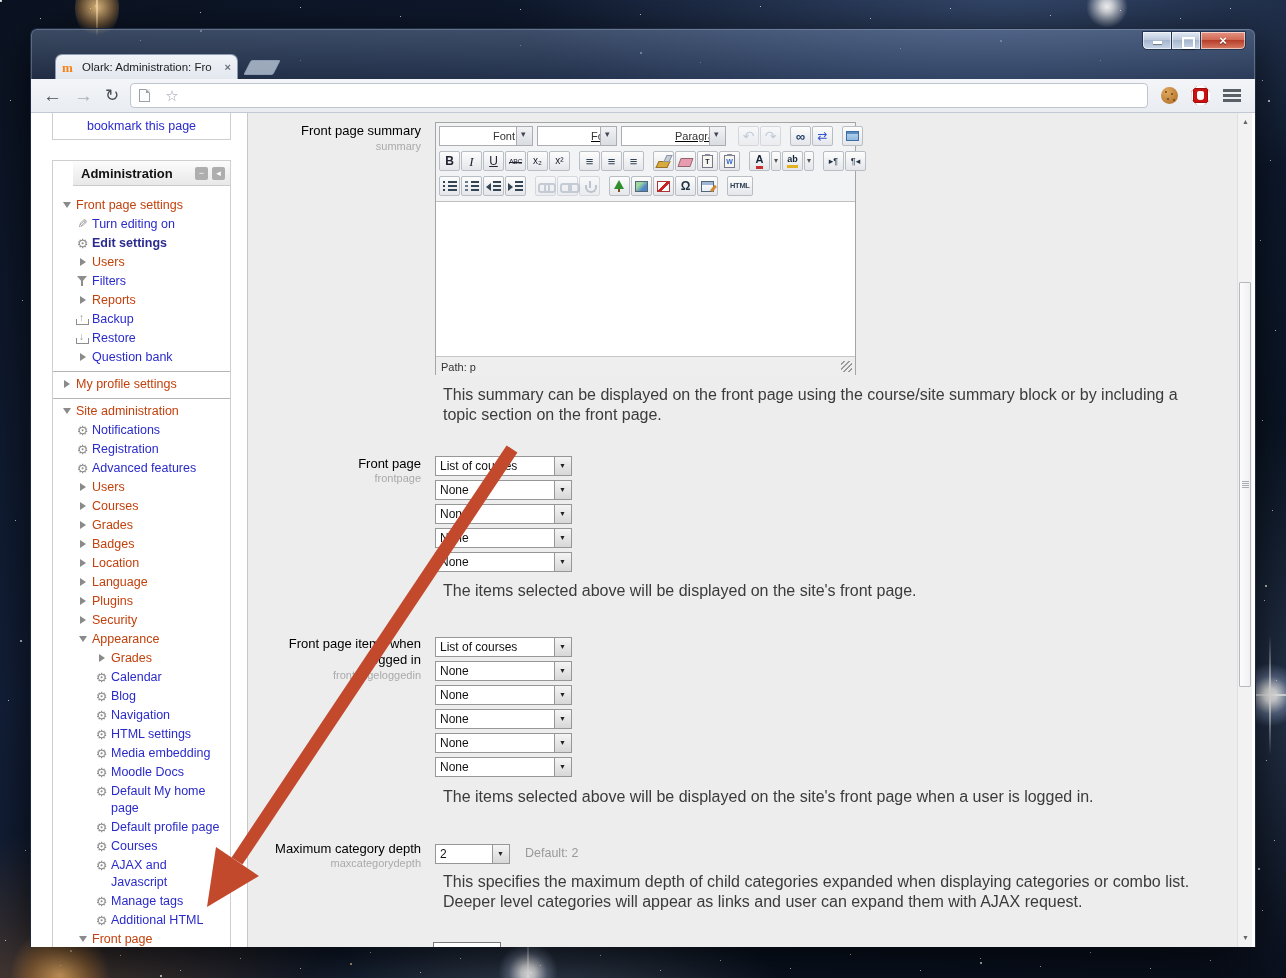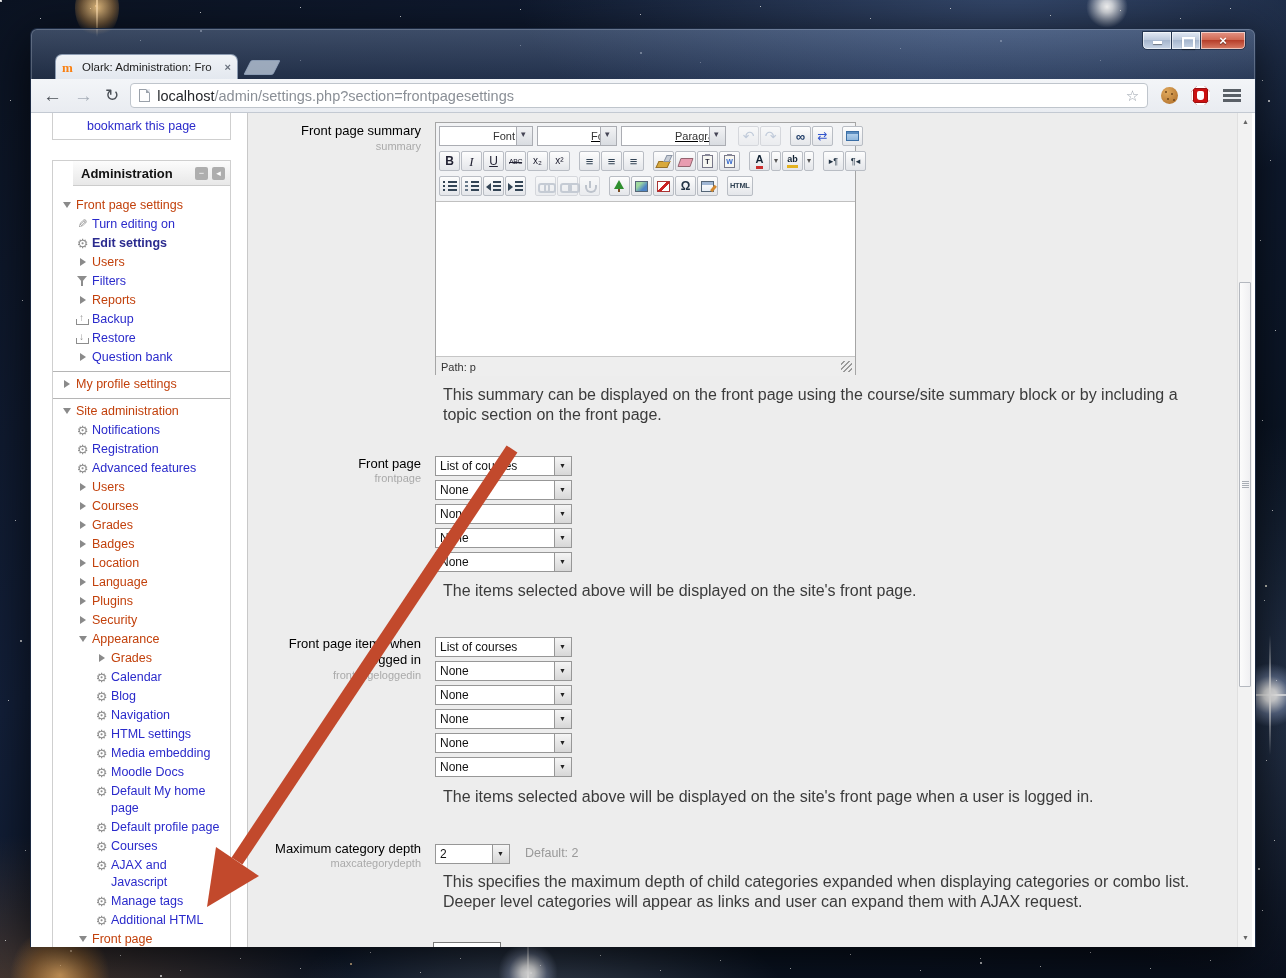--- a/index.html
+++ b/index.html
@@ -253,21 +253,20 @@
     </div>
     <div class="newtab" data-name="new-tab-button"></div>
   </div>
 
   <div class="toolbar" data-name="browser-toolbar">
     <span class="navbtn" data-name="back-button">←</span>
     <span class="navbtn fwd" data-name="forward-button">→</span>
     <span class="navbtn reload" data-name="reload-button">↻</span>
     <div class="omnibox" data-name="address-bar">
       <span class="pageicon" data-name="page-icon"></span>
-      <span class="url" data-name="url-text"><b data-name="url-host">localhost</b><span data-name="url-path">/admin/settings.php?section=frontpagesettings</span></span>
       <span class="star-ico" data-name="bookmark-star-icon"></span>
     </div>
     <span class="cookie-ico" data-name="cookie-extension-icon"></span>
     <span class="stop-ico" data-name="adblock-extension-icon"></span>
     <span class="menu-ico" data-name="chrome-menu-icon"></span>
   </div>
 
   <div class="page" data-name="page-content">
     <div class="content-region" data-name="settings-content-region"></div>
 

